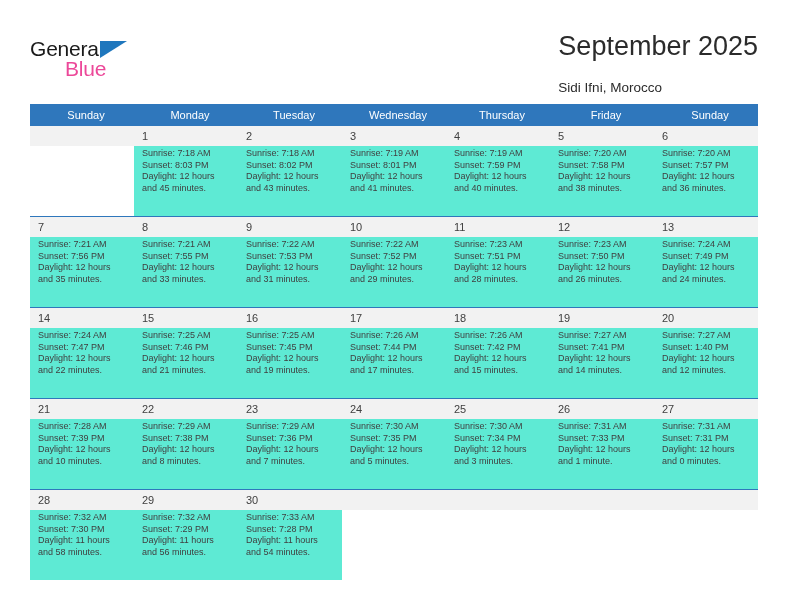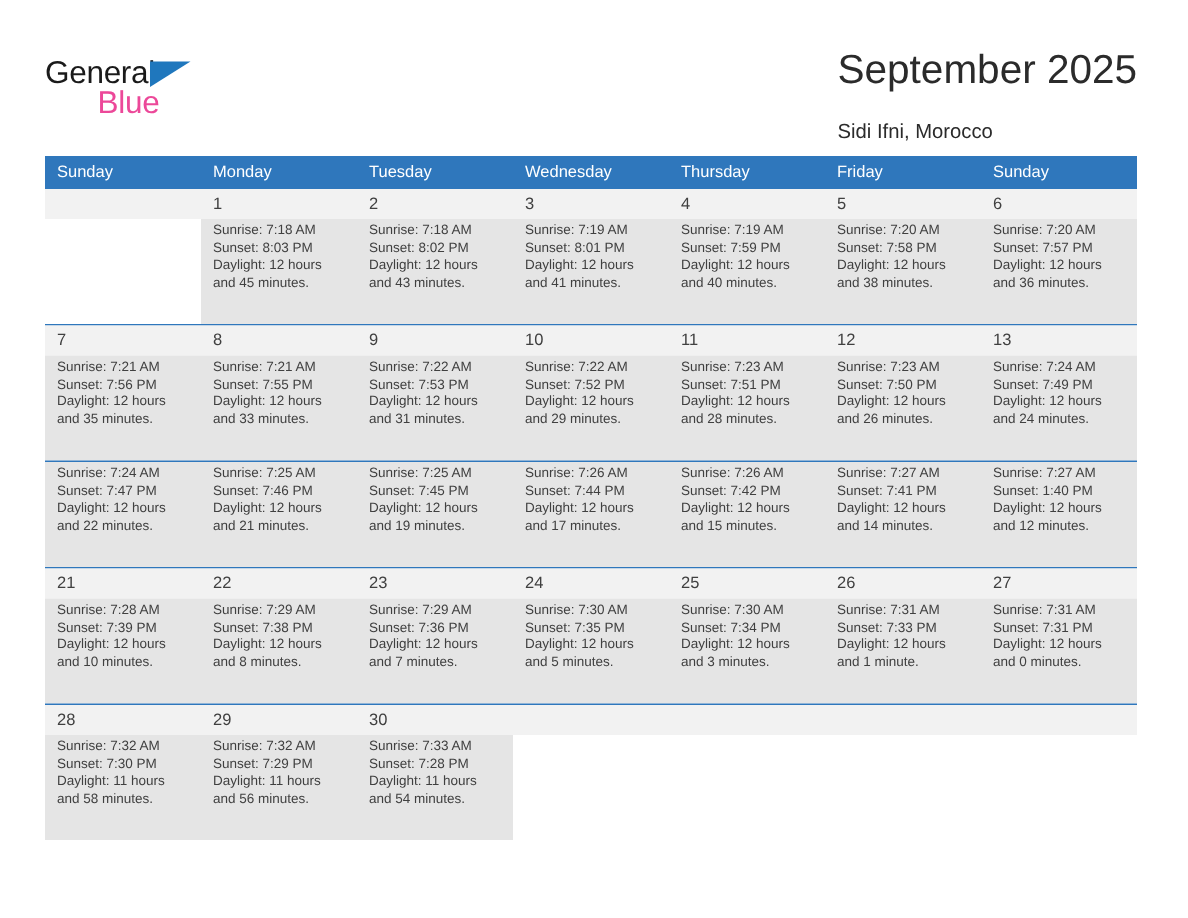--- a/index.html
+++ b/index.html
@@ -100,21 +100,21 @@
     table-layout: fixed;
     width: 728px;
   }
   table.cal col { width: 104px; }
 
   thead th {
     background: #2f77bc;
     color: #ffffff;
     font-size: 11px;
     font-weight: normal;
-    text-align: left;
+    text-align: center;
     padding: 5px 0 5px 8px;
     height: 11px;
     line-height: 12px;
     box-sizing: content-box;
     vertical-align: middle;
   }
 
   tr.week-sep td {
     padding: 0;
     height: 1px;
@@ -128,21 +128,21 @@
     font-size: 11px;
     line-height: 12px;
     color: #404040;
     padding: 4px 0 4px 8px;
     height: 12px;
     vertical-align: top;
   }
   tr.daynum td.empty { background: #f2f2f2; }
 
   tr.info td {
-    background: #e5e5e5;
+    background: #5eead4;
     font-size: 9px;
     line-height: 11.6px;
     color: #404040;
     padding: 2px 6px 10px 8px;
     vertical-align: top;
     height: 58px;
   }
   tr.info td .line { white-space: nowrap; }
   tr.info td.empty { background: #ffffff; }
 </style>
@@ -289,20 +289,29 @@
             <td>
               <div class="line">Sunrise: 7:24 AM</div>
               <div class="line">Sunset: 7:49 PM</div>
               <div class="line">Daylight: 12 hours</div>
               <div class="line">and 24 minutes.</div>
             </td>
           </tr>
           <tr class="week-sep">
             <td colspan="7"></td>
           </tr>
+          <tr class="daynum">
+            <td>14</td>
+            <td>15</td>
+            <td>16</td>
+            <td>17</td>
+            <td>18</td>
+            <td>19</td>
+            <td>20</td>
+          </tr>
           <tr class="info">
             <td>
               <div class="line">Sunrise: 7:24 AM</div>
               <div class="line">Sunset: 7:47 PM</div>
               <div class="line">Daylight: 12 hours</div>
               <div class="line">and 22 minutes.</div>
             </td>
             <td>
               <div class="line">Sunrise: 7:25 AM</div>
               <div class="line">Sunset: 7:46 PM</div>

